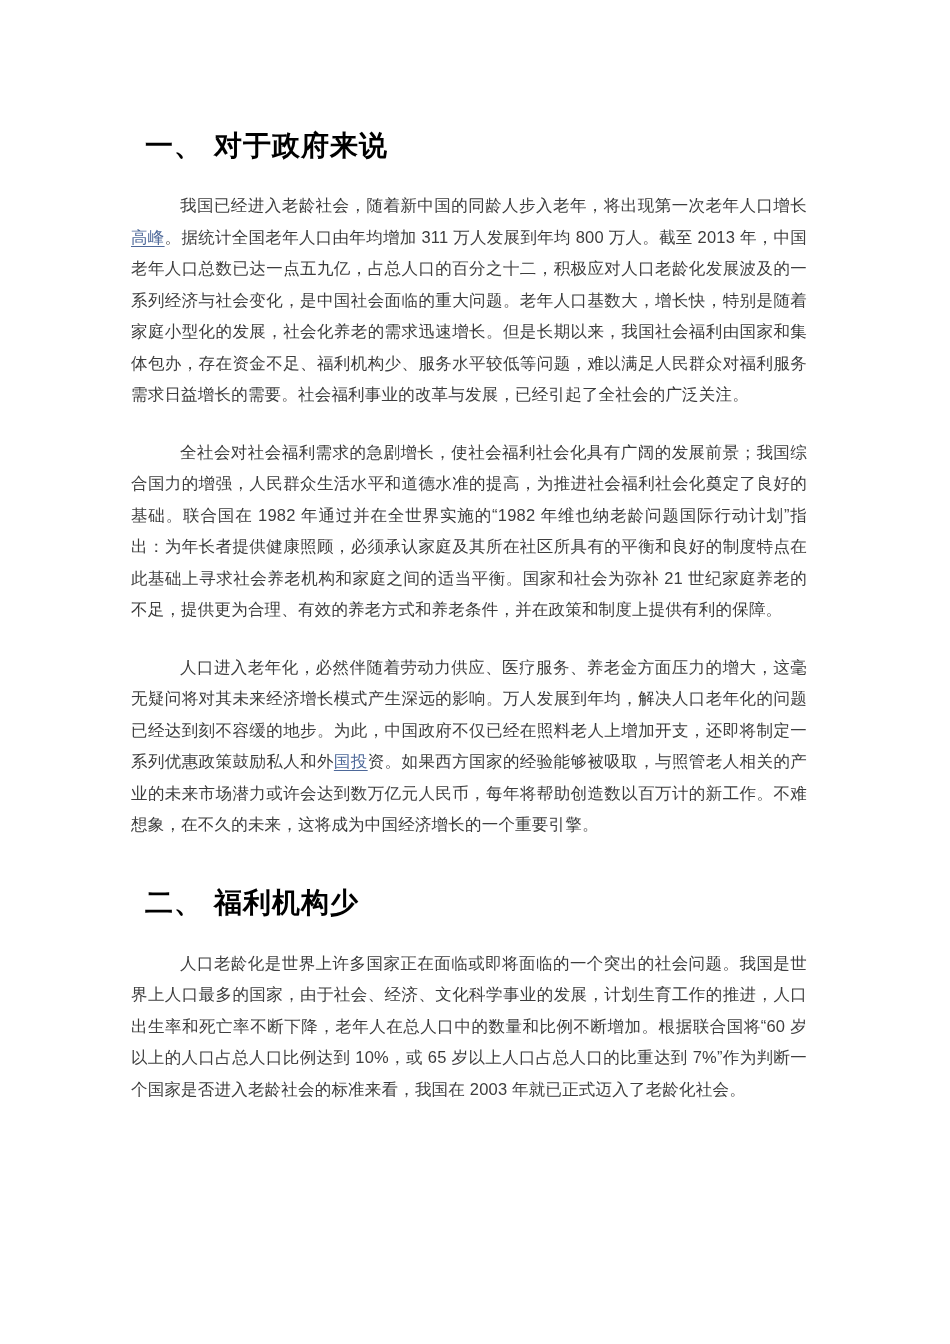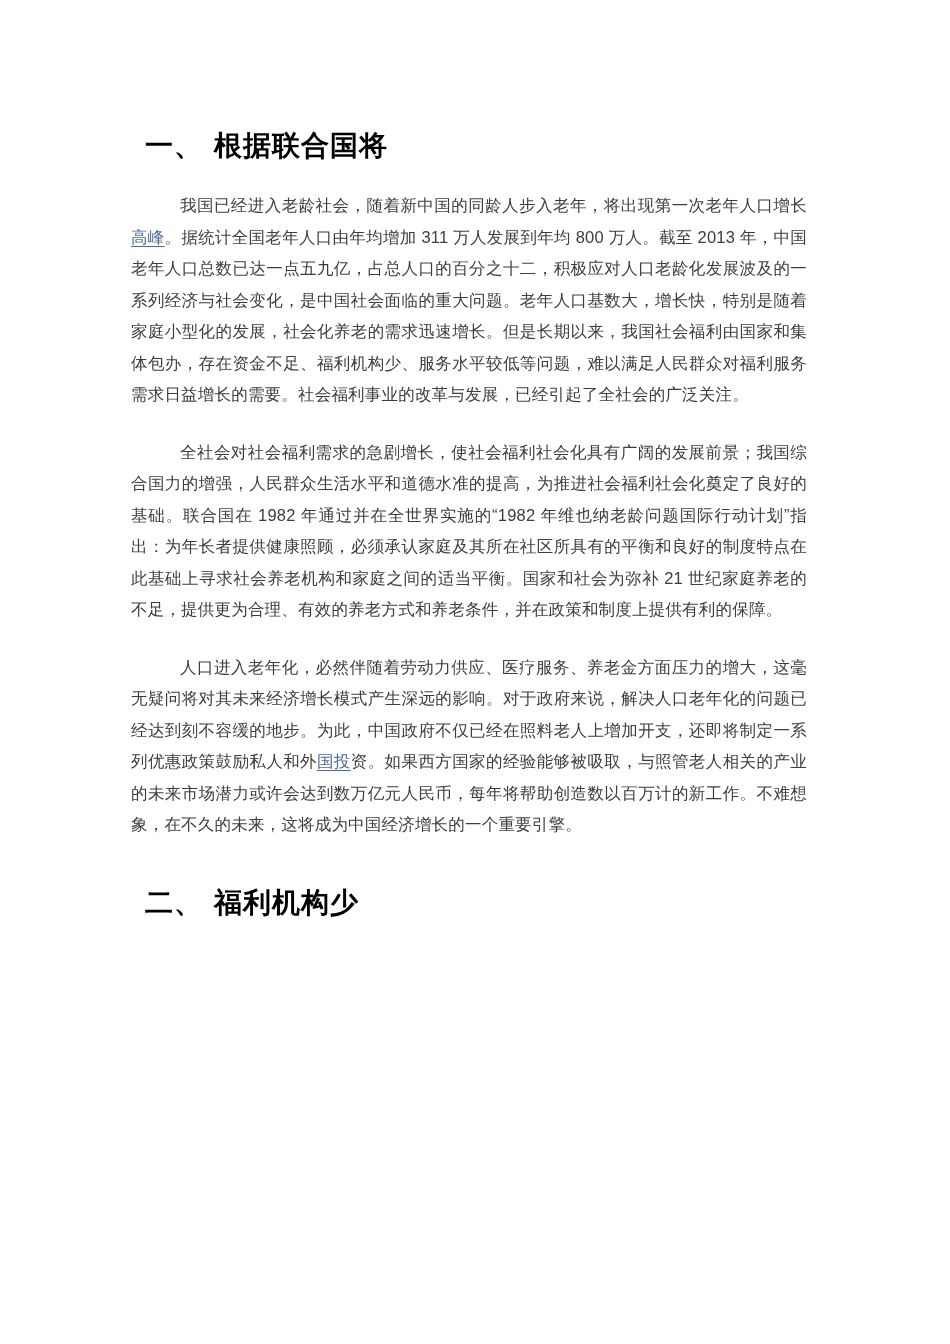--- a/index.html
+++ b/index.html
@@ -64,32 +64,33 @@
 </style>
 </head>
 <body>
 
 <div class="page">
   <div class="content">
 
     <div>
       <div class="section-heading">
         <span class="heading-number">一、</span>
-        <span class="heading-title">根据联合国将</span>
+        <span class="heading-title">对于政府来说</span>
       </div>
 
       <p class="doc-paragraph"><span class="run">我国已经进入老龄社会，随着新中国的同龄人步入老年，将出现第一次老年人口增长</span><span class="run inline-link">高峰</span><span class="run">。据统计全国老年人口由年均增加 311 万人发展到年均 800 万人。截至 2013 年，中国老年人口总数已达一点五九亿，占总人口的百分之十二，积极应对人口老龄化发展波及的一系列经济与社会变化，是中国社会面临的重大问题。老年人口基数大，增长快，特别是随着家庭小型化的发展，社会化养老的需求迅速增长。但是长期以来，我国社会福利由国家和集体包办，存在资金不足、福利机构少、服务水平较低等问题，难以满足人民群众对福利服务需求日益增长的需要。社会福利事业的改革与发展，已经引起了全社会的广泛关注。</span></p>
 
       <p class="doc-paragraph"><span class="run">全社会对社会福利需求的急剧增长，使社会福利社会化具有广阔的发展前景；我国综合国力的增强，人民群众生活水平和道德水准的提高，为推进社会福利社会化奠定了良好的基础。联合国在 1982 年通过并在全世界实施的“1982 年维也纳老龄问题国际行动计划”指出：为年长者提供健康照顾，必须承认家庭及其所在社区所具有的平衡和良好的制度特点在此基础上寻求社会养老机构和家庭之间的适当平衡。国家和社会为弥补 21 世纪家庭养老的不足，提供更为合理、有效的养老方式和养老条件，并在政策和制度上提供有利的保障。</span></p>
 
-      <p class="doc-paragraph"><span class="run">人口进入老年化，必然伴随着劳动力供应、医疗服务、养老金方面压力的增大，这毫无疑问将对其未来经济增长模式产生深远的影响。对于政府来说，解决人口老年化的问题已经达到刻不容缓的地步。为此，中国政府不仅已经在照料老人上增加开支，还即将制定一系列优惠政策鼓励私人和外</span><span class="run inline-link">国投</span><span class="run">资。如果西方国家的经验能够被吸取，与照管老人相关的产业的未来市场潜力或许会达到数万亿元人民币，每年将帮助创造数以百万计的新工作。不难想象，在不久的未来，这将成为中国经济增长的一个重要引擎。</span></p>
+      <p class="doc-paragraph"><span class="run">人口进入老年化，必然伴随着劳动力供应、医疗服务、养老金方面压力的增大，这毫无疑问将对其未来经济增长模式产生深远的影响。万人发展到年均，解决人口老年化的问题已经达到刻不容缓的地步。为此，中国政府不仅已经在照料老人上增加开支，还即将制定一系列优惠政策鼓励私人和外</span><span class="run inline-link">国投</span><span class="run">资。如果西方国家的经验能够被吸取，与照管老人相关的产业的未来市场潜力或许会达到数万亿元人民币，每年将帮助创造数以百万计的新工作。不难想象，在不久的未来，这将成为中国经济增长的一个重要引擎。</span></p>
     </div>
 
     <div class="section-2">
       <div class="section-heading">
         <span class="heading-number">二、</span>
         <span class="heading-title">福利机构少</span>
       </div>
 
+      <p class="doc-paragraph"><span class="run">人口老龄化是世界上许多国家正在面临或即将面临的一个突出的社会问题。我国是世界上人口最多的国家，由于社会、经济、文化科学事业的发展，计划生育工作的推进，人口出生率和死亡率不断下降，老年人在总人口中的数量和比例不断增加。根据联合国将“60 岁以上的人口占总人口比例达到 10%，或 65 岁以上人口占总人口的比重达到 7%”作为判断一个国家是否进入老龄社会的标准来看，我国在 2003 年就已正式迈入了老龄化社会。</span></p>
     </div>
 
   </div>
 </div>
 
 </body></html>

